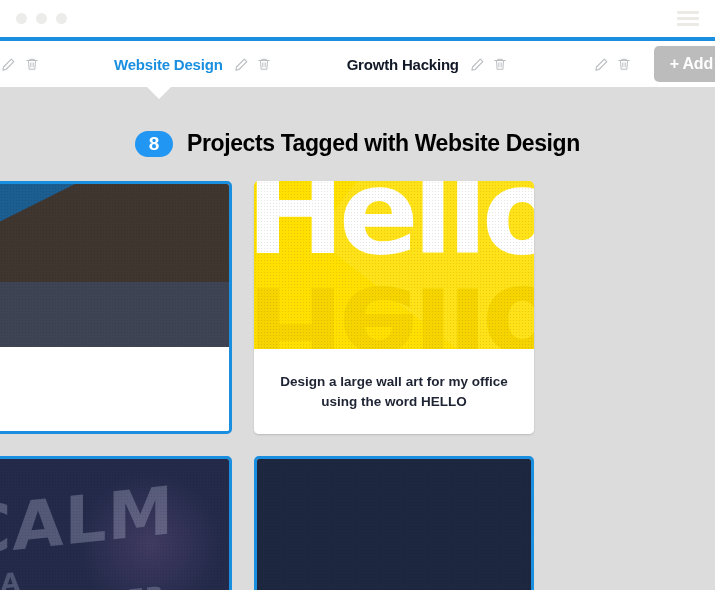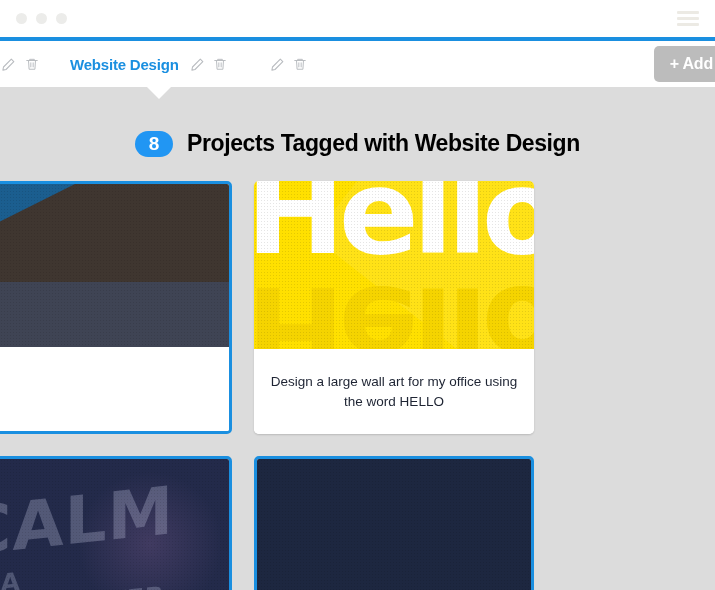--- a/index.html
+++ b/index.html
@@ -65,20 +65,21 @@
   .tabbar {
     position: absolute;
     top: 41px; left: 0;
     width: 715px;
     height: 46px;
     background: #ffffff;
     display: flex;
     align-items: center;
     overflow: hidden;
     white-space: nowrap;
+    gap: 44px;
   }
   .tab {
     display: flex;
     align-items: center;
     flex: none;
   }
   .tab-label {
     font-size: 15px;
     font-weight: bold;
     color: #111827;
@@ -195,21 +196,21 @@
   }
   .card.selected .card-thumb { height: 163px; }
   .card-caption {
     height: 85px;
     display: flex;
     align-items: center;
     justify-content: center;
     text-align: center;
     padding: 4px 16px;
     font-size: 13.5px;
-    font-weight: normal;
+    font-weight: bold;
     color: #1e2433;
     line-height: 1.45;
     background: #ffffff;
   }
 
   
   .art { position: absolute; inset: 0; }
   .dotmask {
     position: absolute; inset: 0;
     background-image: radial-gradient(rgba(0,0,0,0.10) 0.8px, transparent 0.9px);
@@ -354,20 +355,35 @@
             </svg>
           </span>
           <span class="icon-btn">
             <svg width="14" height="16" viewBox="0 0 24 24" fill="none" stroke="#b9bcc0" stroke-width="1.7" stroke-linecap="round" stroke-linejoin="round">
               <path d="M3 6h18M8 6V4h8v2M6 6l1 15h10l1-15M10 10v7M14 10v7"></path>
             </svg>
           </span>
         </div>
       </div>
       <div class="tab">
+        <span class="tab-label">Growth Hacking</span>
+        <div class="tab-actions">
+          <span class="icon-btn">
+            <svg width="15" height="15" viewBox="0 0 24 24" fill="none" stroke="#b9bcc0" stroke-width="1.7" stroke-linecap="round" stroke-linejoin="round">
+              <path d="M16.5 3.5l4 4L8 20l-5 1 1-5z"></path>
+            </svg>
+          </span>
+          <span class="icon-btn">
+            <svg width="14" height="16" viewBox="0 0 24 24" fill="none" stroke="#b9bcc0" stroke-width="1.7" stroke-linecap="round" stroke-linejoin="round">
+              <path d="M3 6h18M8 6V4h8v2M6 6l1 15h10l1-15M10 10v7M14 10v7"></path>
+            </svg>
+          </span>
+        </div>
+      </div>
+      <div class="tab">
         <div class="tab-actions">
           <span class="icon-btn">
             <svg width="15" height="15" viewBox="0 0 24 24" fill="none" stroke="#b9bcc0" stroke-width="1.7" stroke-linecap="round" stroke-linejoin="round">
               <path d="M16.5 3.5l4 4L8 20l-5 1 1-5z"></path>
             </svg>
           </span>
           <span class="icon-btn">
             <svg width="14" height="16" viewBox="0 0 24 24" fill="none" stroke="#b9bcc0" stroke-width="1.7" stroke-linecap="round" stroke-linejoin="round">
               <path d="M3 6h18M8 6V4h8v2M6 6l1 15h10l1-15M10 10v7M14 10v7"></path>
             </svg>

